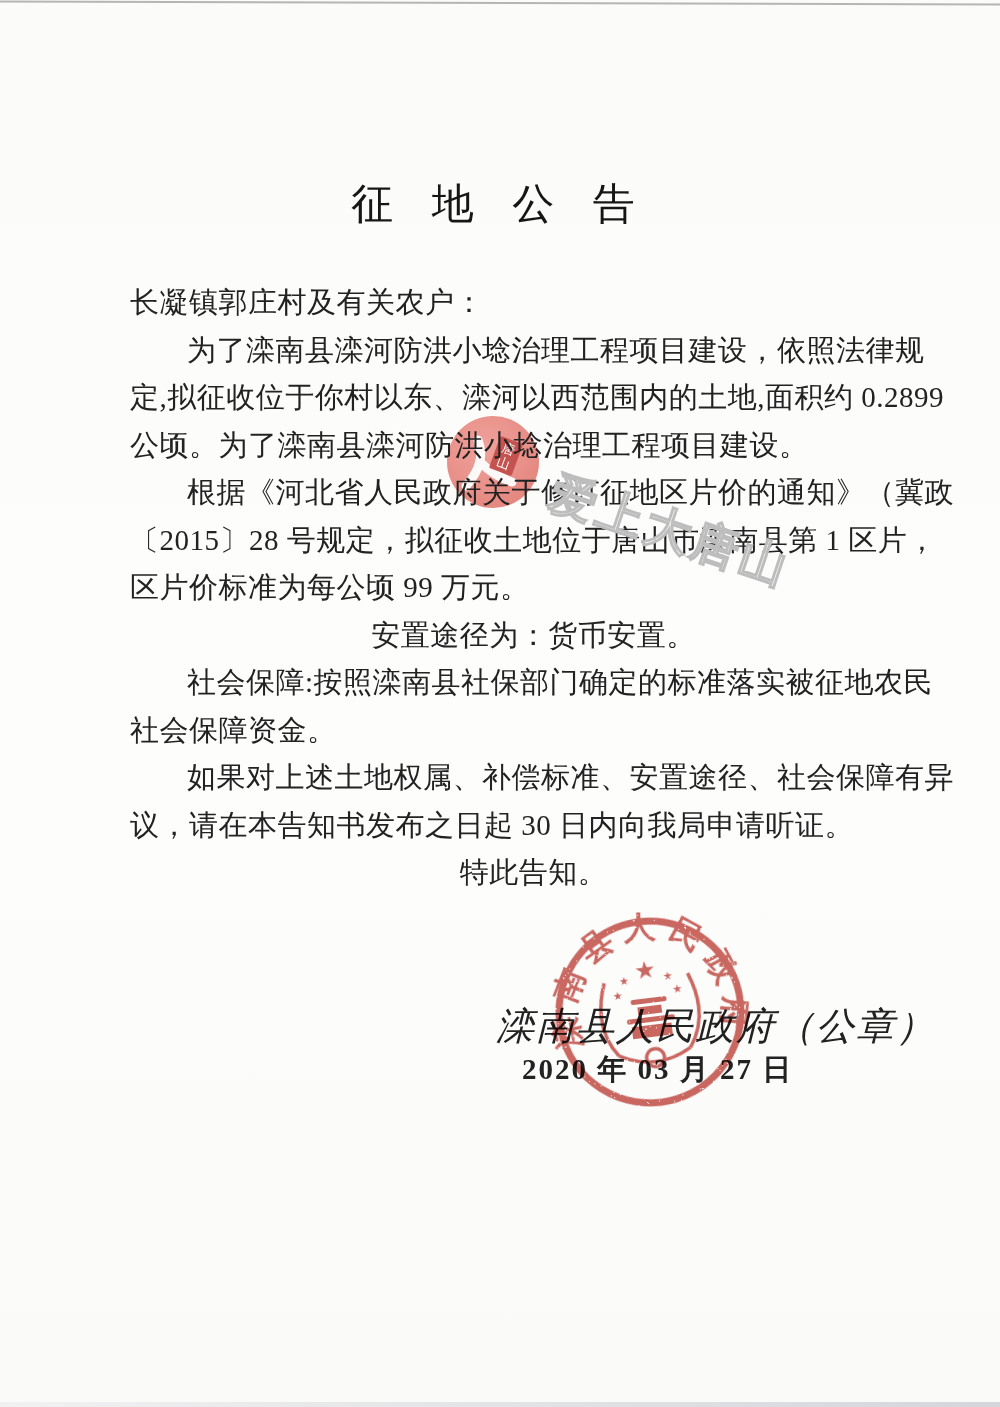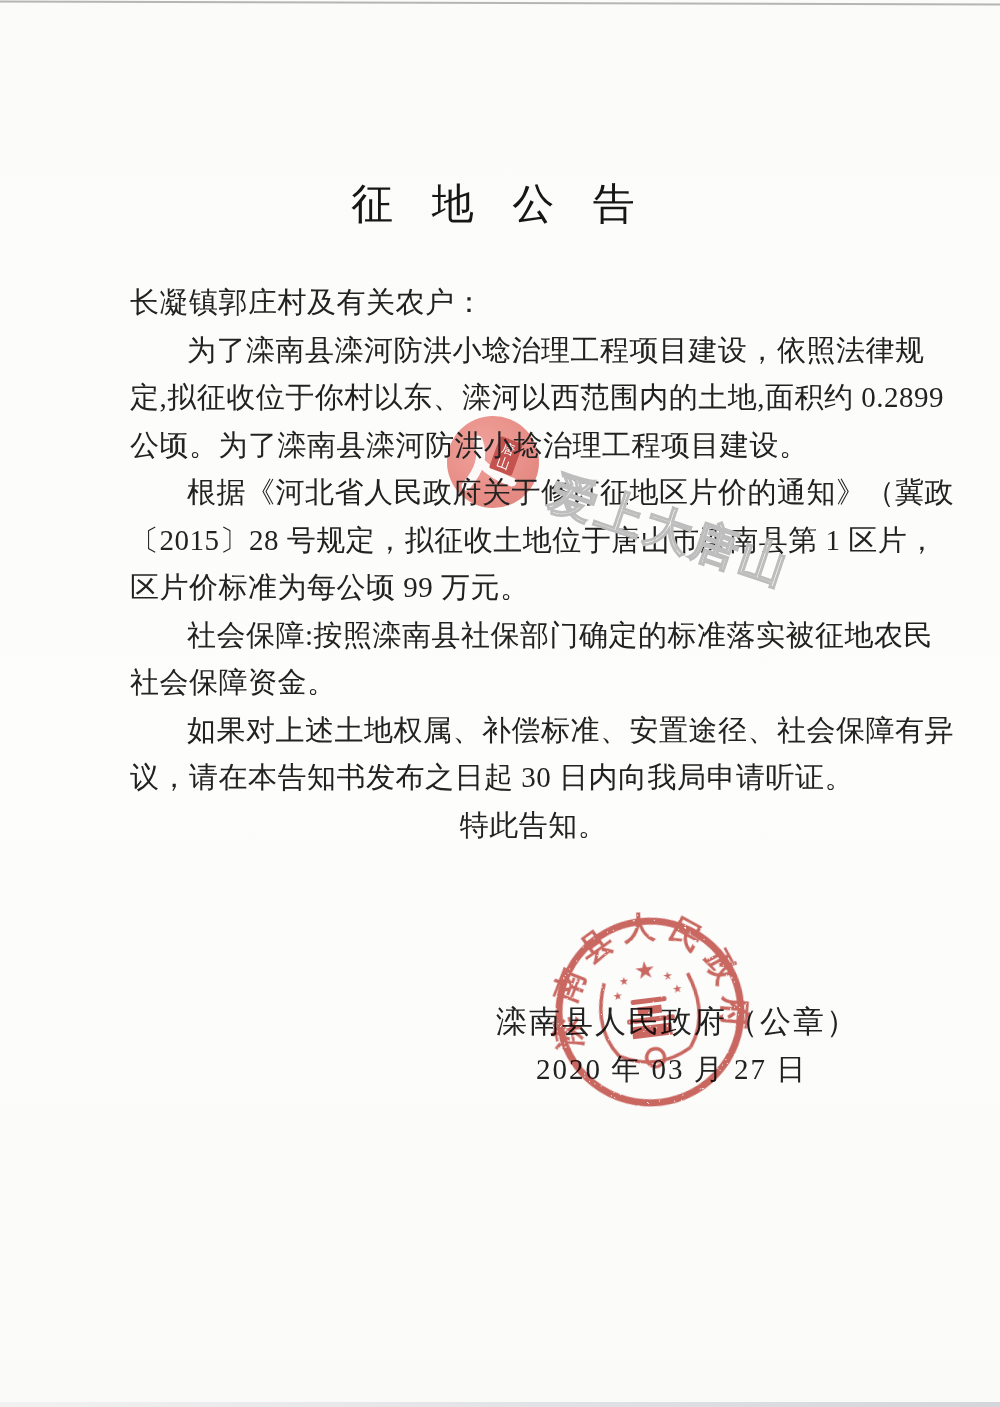--- a/index.html
+++ b/index.html
@@ -18,22 +18,22 @@
     font-size:42px;font-weight:normal;letter-spacing:14px;color:#161616;z-index:2;
   }
   
   .body-text{
     position:absolute;top:279px;left:130px;width:750px;z-index:2;
     font-size:29px;line-height:47.5px;color:#222;letter-spacing:.5px;white-space:nowrap;
   }
   .body-text .line{height:47.5px;}
   .body-text .line.indent{padding-left:57px;text-align:center;}
   
-  .signature{position:absolute;top:1001px;left:496px;font-size:31px;letter-spacing:2px;color:#222;z-index:2;white-space:nowrap;}
-  .doc-date{position:absolute;top:1050px;left:536px;font-size:29px;letter-spacing:2px;color:#222;z-index:2;white-space:nowrap;}
+  .signature{position:absolute;top:1001px;left:496px;font-size:38px;letter-spacing:2px;color:#222;z-index:2;white-space:nowrap;font-style:italic;}
+  .doc-date{position:absolute;top:1050px;left:522px;font-size:29px;letter-spacing:2px;color:#222;z-index:2;white-space:nowrap;font-weight:bold;}
   
   .wm-logo{position:absolute;left:444px;top:414px;z-index:1;}
   .wm-slogan{position:absolute;left:528px;top:448px;z-index:3;}
   .stamp{position:absolute;left:550px;top:912px;z-index:4;mix-blend-mode:multiply;}
 </style>
 </head>
 <body>
 
 <div class="page">
 
@@ -63,20 +63,21 @@
   <div class="title">征 地 公 告</div>
 
   <div class="body-text">
       <div class="line">长凝镇郭庄村及有关农户：</div>
       <div class="line indent">为了滦南县滦河防洪小埝治理工程项目建设，依照法律规</div>
       <div class="line">定,拟征收位于你村以东、滦河以西范围内的土地,面积约 0.2899</div>
       <div class="line">公顷。为了滦南县滦河防洪小埝治理工程项目建设。</div>
       <div class="line indent">根据《河北省人民政府关于修订征地区片价的通知》（冀政</div>
       <div class="line">〔2015〕28 号规定，拟征收土地位于唐山市滦南县第 1 区片，</div>
       <div class="line">区片价标准为每公顷 99 万元。</div>
+      <div class="line indent">安置途径为：货币安置。</div>
       <div class="line indent">社会保障:按照滦南县社保部门确定的标准落实被征地农民</div>
       <div class="line">社会保障资金。</div>
       <div class="line indent">如果对上述土地权属、补偿标准、安置途径、社会保障有异</div>
       <div class="line">议，请在本告知书发布之日起 30 日内向我局申请听证。</div>
       <div class="line indent">特此告知。</div>
     </div>
 
   <svg class="wm-slogan" width="300" height="160" viewBox="0 0 300 160">
     <text x="18" y="58" transform="rotate(18.5 18 58)" font-size="47" font-weight="bold" letter-spacing="3" fill="rgba(255,255,255,0.78)" stroke="#bdbdbd" stroke-width="1.4" font-family="Liberation Serif, DejaVu Serif, serif">爱上大唐山</text>
   </svg>

